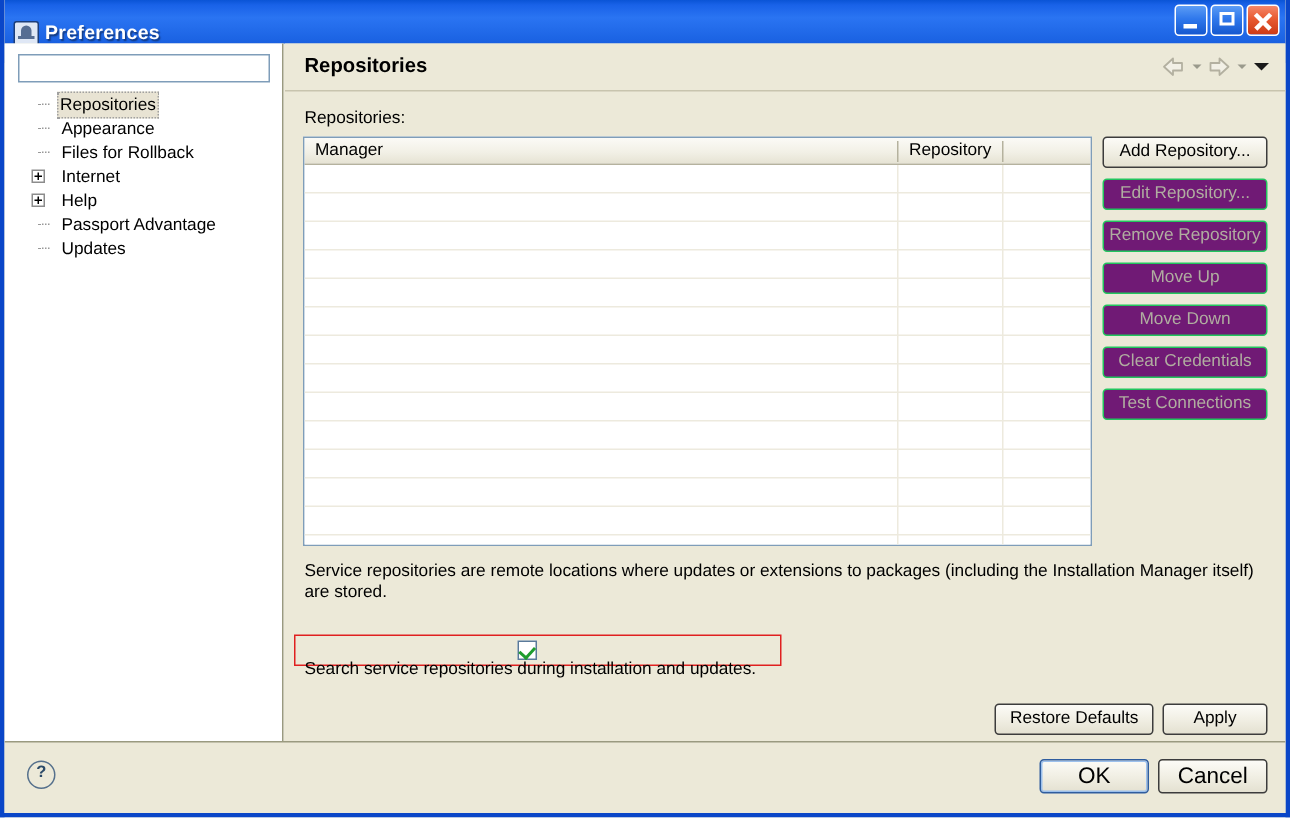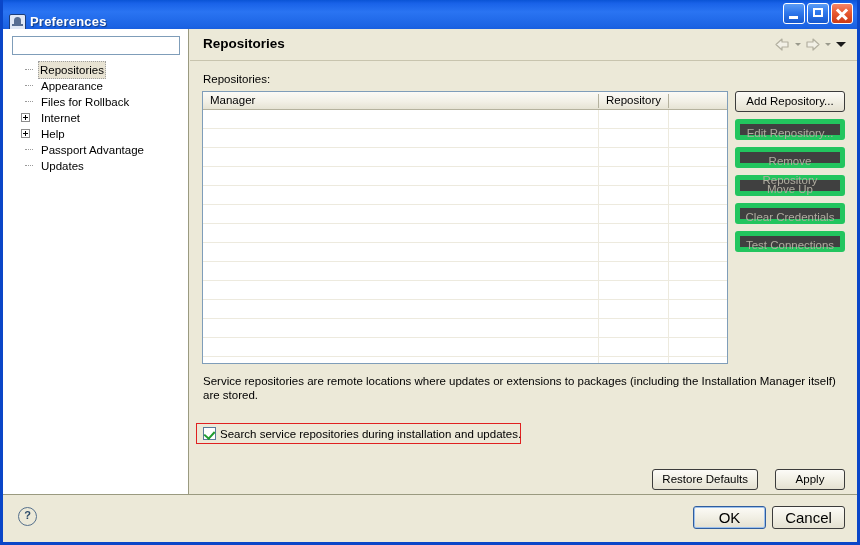--- a/index.html
+++ b/index.html
@@ -342,22 +342,22 @@
     text-align: center;
     border-radius: 3px;
     cursor: default;
   }
   .sbtn.enabled {
     border: 1px solid #3c3c3c;
     background: linear-gradient(to bottom, #fcfbf7 0%, #f1efe4 50%, #e4e1d1 100%);
     color: #000000;
   }
   .sbtn.disabled {
-    border: 5px solid #22c55e;
-    background: #404040;
+    border: 1px solid #22c55e;
+    background: #701a75;
     color: #b0ada0;
   }
 
   
   #desc-text {
     position: absolute;
     left: 13px; top: 345px;
     width: 640px;
     font-size: 11.5px;
     line-height: 14px;
@@ -370,20 +370,21 @@
     box-sizing: border-box;
     border: 1px solid #e02020;
     background: transparent;
   }
   #check-row {
     position: absolute;
     left: 13px; top: 398px;
     display: flex;
     align-items: center;
     cursor: default;
+    flex-direction: column;
   }
   .checkbox {
     width: 13px; height: 13px;
     box-sizing: border-box;
     border: 1px solid #5a7a9a;
     background: #ffffff;
     position: relative;
     margin-right: 4px;
     flex: 0 0 auto;
   }
@@ -399,21 +400,21 @@
     font-size: 11.5px;
     color: #000;
     white-space: nowrap;
   }
 
   
   #lower-buttons {
     position: absolute;
     right: 12px; top: 440px;
     display: flex;
-    gap: 17px;
+    gap: 6px;
   }
   .lbtn {
     height: 21px;
     min-width: 63px;
     padding: 0 9px;
     box-sizing: border-box;
     border: 1px solid #3c3c3c;
     border-radius: 3px;
     background: linear-gradient(to bottom, #fcfbf7 0%, #f1efe4 50%, #e4e1d1 100%);
     font-family: "Liberation Sans", sans-serif;
@@ -583,20 +584,21 @@
           <div class="grid-row"></div>
           <div class="grid-row"></div>
         </div>
       </div>
 
       <div id="side-buttons">
         <div class="sbtn enabled">Add Repository...</div>
         <div class="sbtn disabled">Edit Repository...</div>
         <div class="sbtn disabled">Remove Repository</div>
         <div class="sbtn disabled">Move Up</div>
+        <div class="sbtn disabled">Move Down</div>
         <div class="sbtn disabled">Clear Credentials</div>
         <div class="sbtn disabled">Test Connections</div>
       </div>
 
       <div id="desc-text">Service repositories are remote locations where updates or extensions to packages (including the Installation Manager itself) are stored.</div>
 
       <div id="check-highlight"></div>
       <div id="check-row">
         <span class="checkbox">
           <span class="tick"></span>

